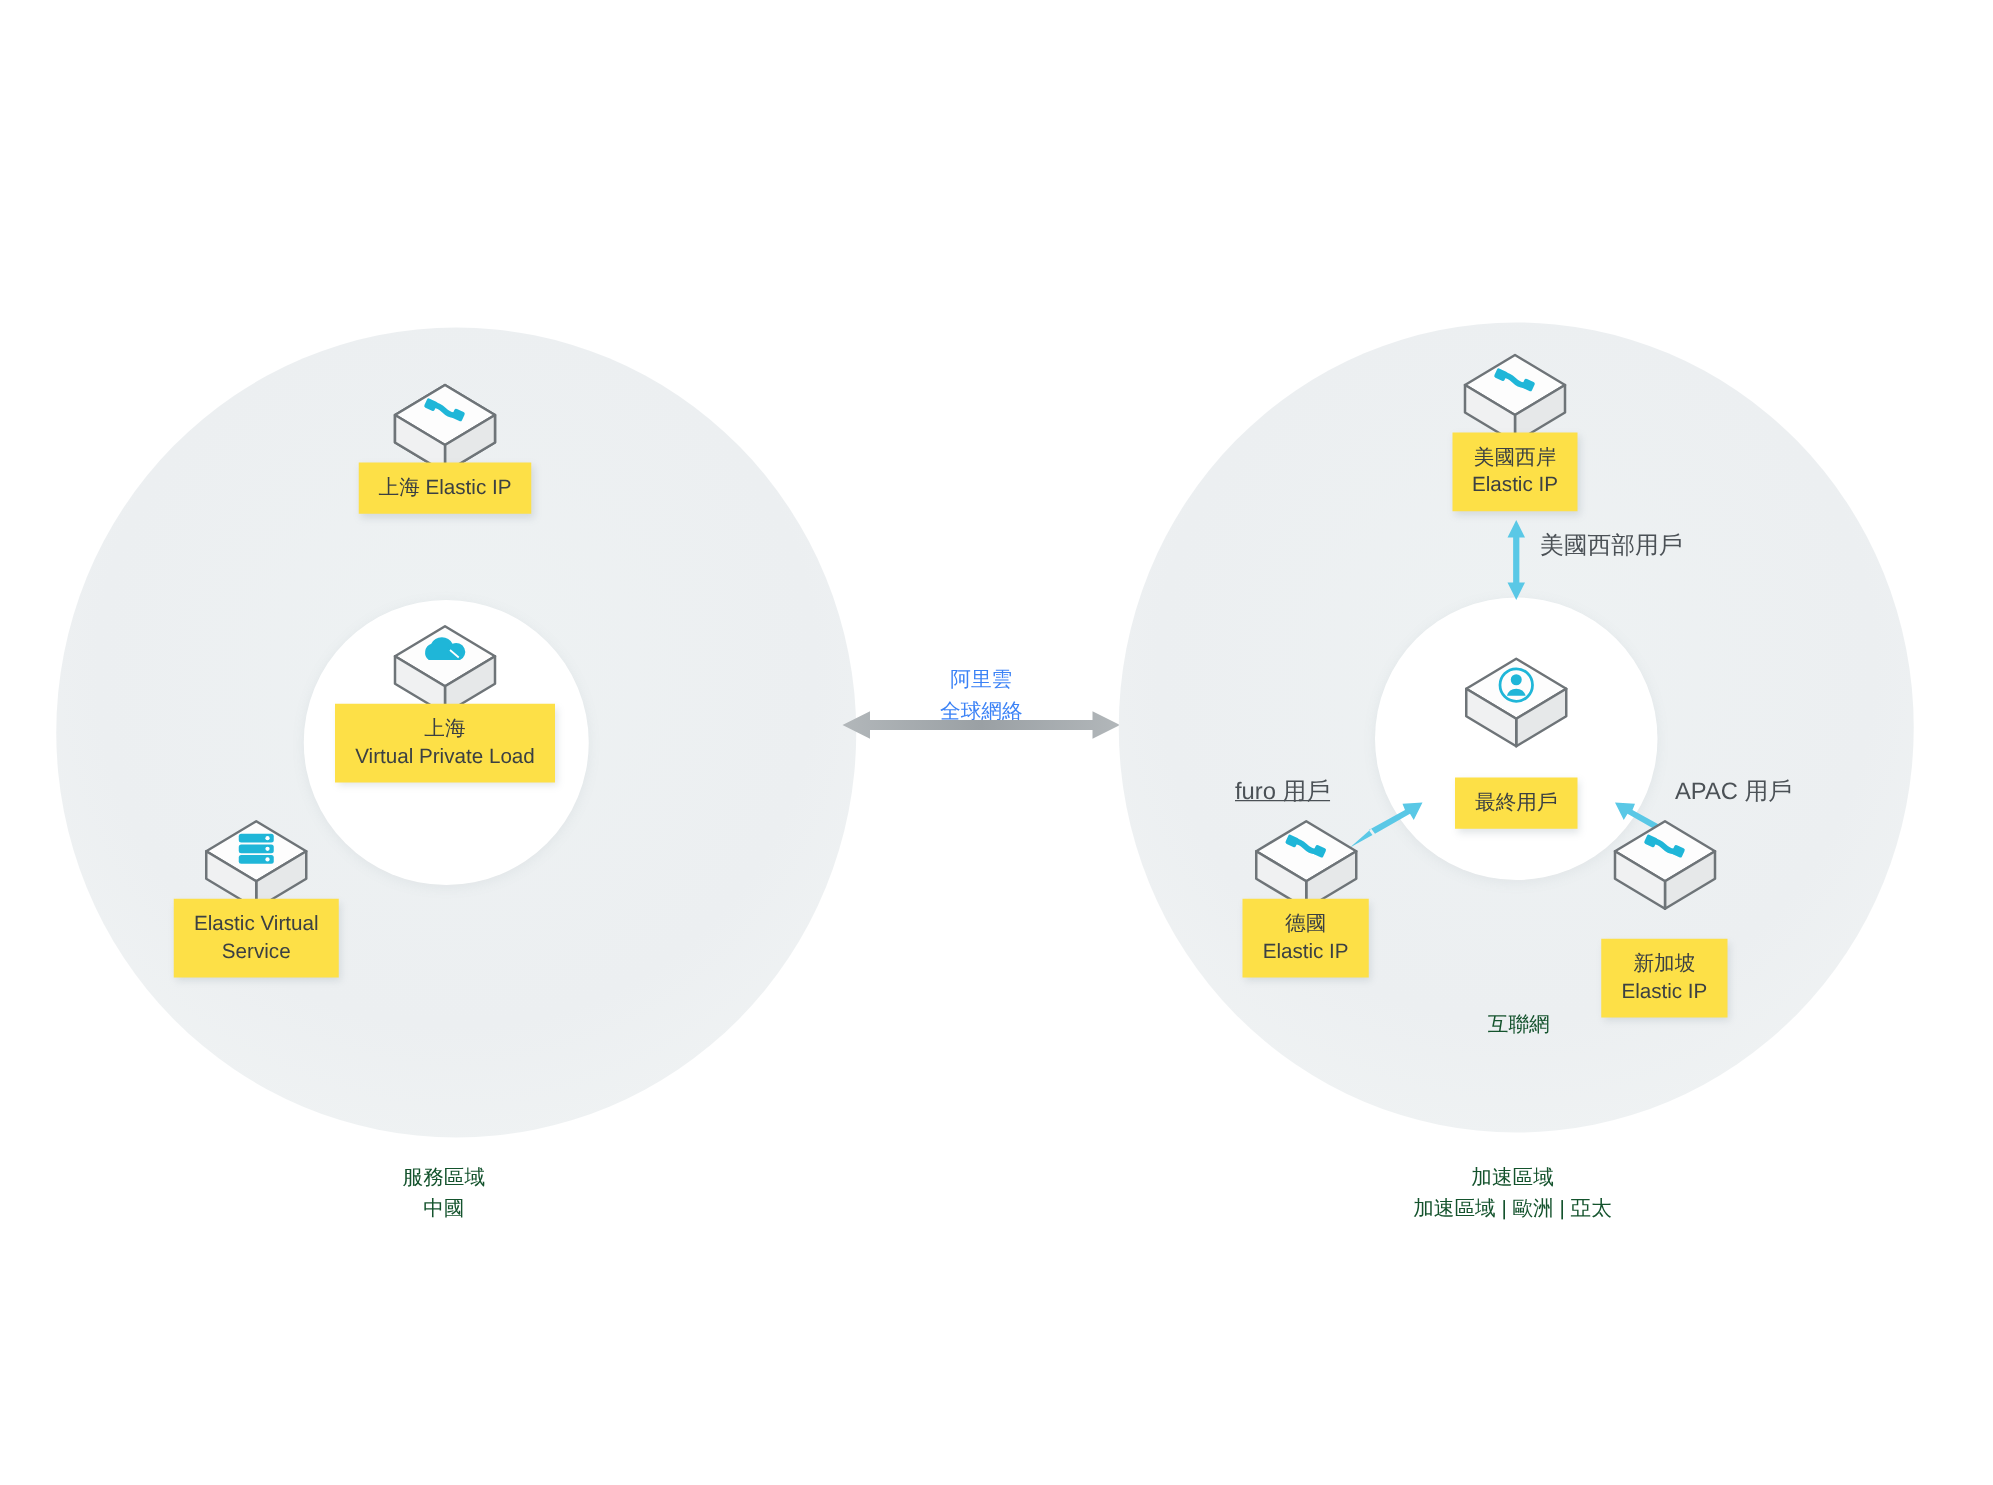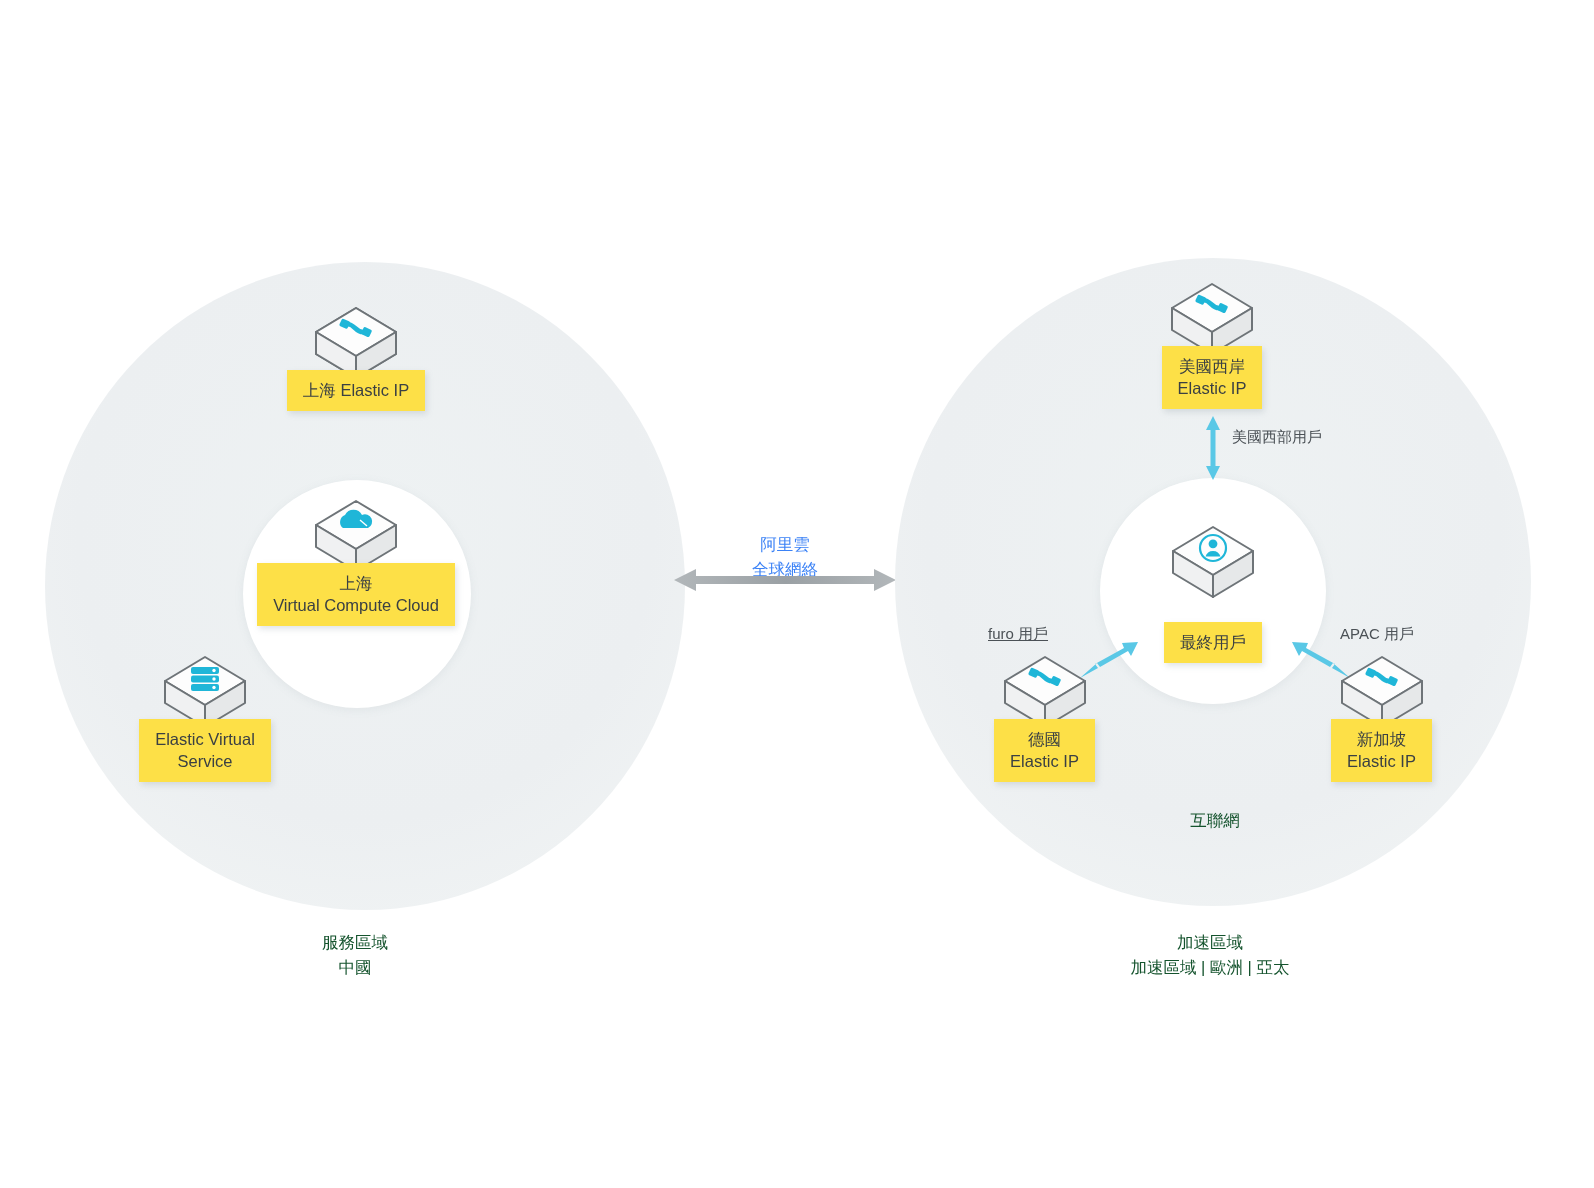--- a/index.html
+++ b/index.html
@@ -39,21 +39,21 @@
     position:relative;z-index:3;
   }
   .label .l2{display:block;}
 
   
   .caption{
     position:absolute;text-align:center;color:#14532d;
     font-size:16.5px;line-height:25px;white-space:nowrap;
   }
   .edge-label{
-    position:absolute;color:#4b5156;font-size:15px;
+    position:absolute;color:#4b5156;font-size:19px;
     line-height:24px;white-space:nowrap;text-align:center;
   }
   .center-label{
     position:absolute;color:#3b82f6;font-size:16.5px;
     line-height:25px;white-space:nowrap;text-align:center;
   }
   .arrow-svg{position:absolute;}
 </style>
 </head>
 <body>
@@ -93,21 +93,21 @@
         <path d="M46 54 L6 30 L6 52 L46 76 Z" fill="#f0f1f2" stroke="#6e7478" stroke-width="2" stroke-linejoin="round"></path>
         <g transform="translate(46,28)">
           <path d="M -13 5 A 7.5 7.5 0 0 1 -11 -8 A 9.5 9.5 0 0 1 6 -8 A 7 7 0 0 1 12 5 Z" fill="#1fb6d8"></path>
           <circle cx="7" cy="-2" r="5.2" fill="#1fb6d8"></circle>
           <path d="M 4 -3 L 11 3" stroke="#ffffff" stroke-width="1.4"></path>
         </g>
       </svg>
     </div>
     <div class="label">
       <span>上海</span>
-      <span class="l2">Virtual Compute Cloud</span>
+      <span class="l2">Virtual Private Load</span>
     </div>
   </div>
 
   <div class="node" style="left:119px;top:651px;width:172px;">
     <div class="cube">
       <svg width="92" height="82" viewBox="0 0 92 82">
         <path d="M46 6 L86 30 L46 54 L6 30 Z" fill="#fdfdfd" stroke="#6e7478" stroke-width="2" stroke-linejoin="round"></path>
         <path d="M46 54 L86 30 L86 52 L46 76 Z" fill="#e6e8e9" stroke="#6e7478" stroke-width="2" stroke-linejoin="round"></path>
         <path d="M46 54 L6 30 L6 52 L46 76 Z" fill="#f0f1f2" stroke="#6e7478" stroke-width="2" stroke-linejoin="round"></path>
         <g transform="translate(46,28)">
@@ -216,21 +216,21 @@
       <span>德國</span>
       <span class="l2">Elastic IP</span>
     </div>
   </div>
 
   <svg class="arrow-svg" style="left:1288px;top:638px;" width="64" height="48" viewBox="0 0 64 48">
     <path d="M62 40 L44 30 L47 26 L18 10 L20 5 L4 4 L11 18 L14 13 L42 29 L45 25 Z" fill="#5ac8e6"></path>
   </svg>
   <div class="edge-label" style="left:1340px;top:622px;">APAC 用戶</div>
 
-  <div class="node" style="left:1305px;top:651px;width:153px;">
+  <div class="node" style="left:1255px;top:651px;width:153px;gap:32px;">
     <div class="cube">
       <svg width="92" height="82" viewBox="0 0 92 82">
         <path d="M46 6 L86 30 L46 54 L6 30 Z" fill="#fdfdfd" stroke="#6e7478" stroke-width="2" stroke-linejoin="round"></path>
         <path d="M46 54 L86 30 L86 52 L46 76 Z" fill="#e6e8e9" stroke="#6e7478" stroke-width="2" stroke-linejoin="round"></path>
         <path d="M46 54 L6 30 L6 52 L46 76 Z" fill="#f0f1f2" stroke="#6e7478" stroke-width="2" stroke-linejoin="round"></path>
         <g transform="translate(46,29)">
           <path d="M -9 -7 C -1 -7 -1 1 7 1" fill="none" stroke="#1fb6d8" stroke-width="4.6" stroke-linecap="round"></path>
           <rect x="6" y="-3.2" width="9" height="8" rx="1.6" fill="#1fb6d8" transform="rotate(25 10 1)"></rect>
           <rect x="-16" y="-11.5" width="9" height="8" rx="1.6" fill="#1fb6d8" transform="rotate(25 -12 -7)"></rect>
         </g>

